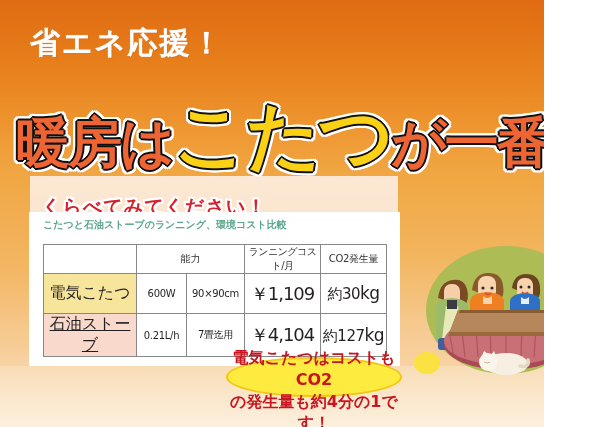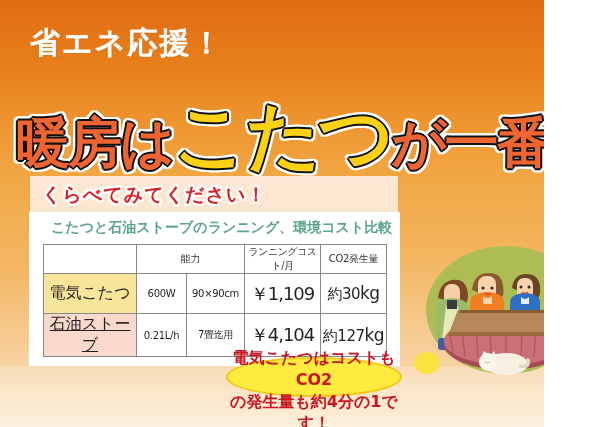--- a/index.html
+++ b/index.html
@@ -102,21 +102,21 @@
       -2px 0 0 #111, 2px 0 0 #111, 0 -2px 0 #111, 0 2px 0 #111,
       -3px -3px 0 #fff, 3px -3px 0 #fff, -3px 3px 0 #fff, 3px 3px 0 #fff,
       -4px 0 0 #fff, 4px 0 0 #fff, 0 -4px 0 #fff, 0 4px 0 #fff,
       -4px -2px 0 #fff, 4px -2px 0 #fff, -4px 2px 0 #fff, 4px 2px 0 #fff,
       -2px -4px 0 #fff, 2px -4px 0 #fff, -2px 4px 0 #fff, 2px 4px 0 #fff;
   }
 
   
   .compare-label {
     position: absolute;
-    left: 42px; top: 185px;
+    left: 42px; top: 197px;
     font-size: 19px;
     font-weight: bold;
     color: #d6202a;
     letter-spacing: 1px;
     white-space: nowrap;
     line-height: 1;
     text-shadow:
       -2px -2px 0 #fff, 2px -2px 0 #fff, -2px 2px 0 #fff, 2px 2px 0 #fff,
       -2px 0 0 #fff, 2px 0 0 #fff, 0 -2px 0 #fff, 0 2px 0 #fff,
       -1px -2px 0 #fff, 1px -2px 0 #fff;
@@ -126,27 +126,26 @@
   .card {
     position: absolute;
     left: 29px; top: 212px;
     width: 371px;
     height: 154px;
     background: #ffffff;
   }
   .card-title {
     position: absolute;
     left: 14px; top: 8px;
-    font-size: 14px;
+    font-size: 10px;
     font-weight: bold;
     color: #5aa58c;
     letter-spacing: 0px;
     white-space: nowrap;
     line-height: 1;
-    margin-left: 8px;
   }
 
   
   table.cmp {
     position: absolute;
     left: 14px; top: 32px;
     width: 343px;
     border-collapse: collapse;
     table-layout: fixed;
   }

